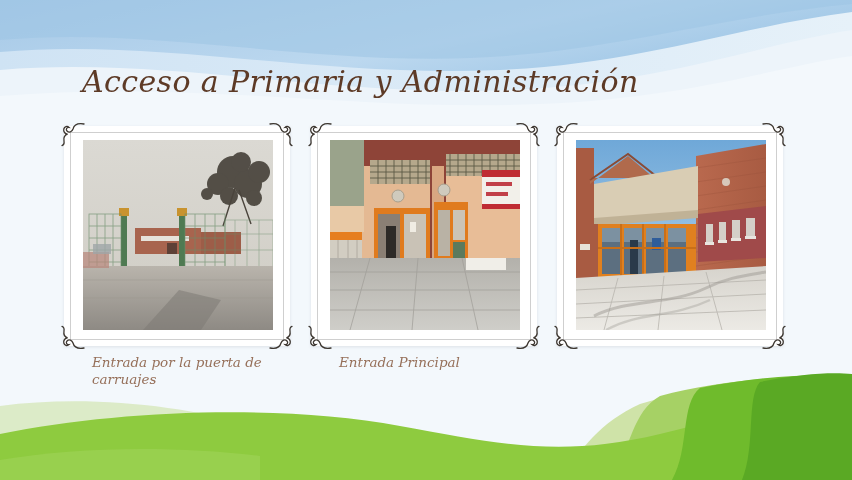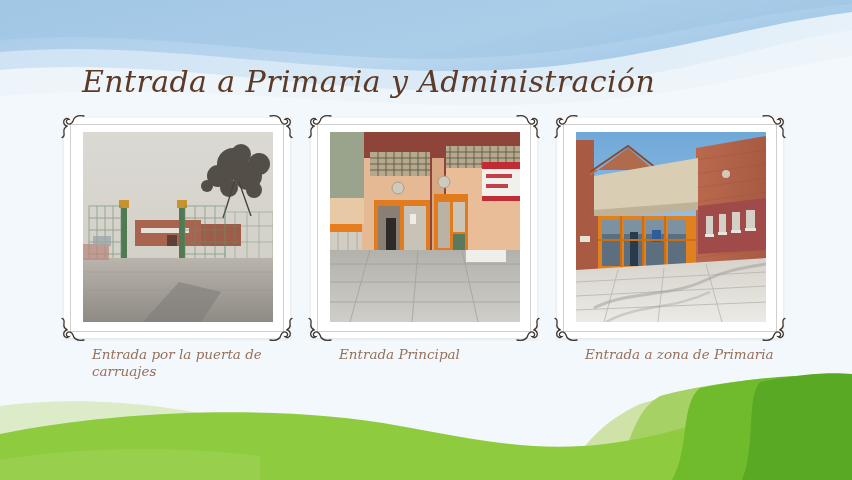--- a/index.html
+++ b/index.html
@@ -32,21 +32,21 @@
 
   
   #photo-row {
     position:absolute;
     left:0; top:114px;
     width:852px; height:270px;
   }
 
   .photo-card {
     position:absolute;
-    top:4px;
+    top:12px;
     width:226px;
     height:270px;
   }
   .photo-card.c0 { left:64px; }
   .photo-card.c1 { left:311px;padding-left:28px; }
   .photo-card.c2 { left:557px; }
 
   
   .frame {
     position:absolute;
@@ -114,21 +114,21 @@
       </linearGradient>
     </defs>
     <rect x="0" y="0" width="852" height="110" fill="url(#bgBlue)"></rect>
     <path d="M0,40 C150,26 300,64 470,58 C610,53 720,16 852,4 L852,0 L0,0 Z" fill="#9dc4e4" opacity="0.55"></path>
     <path d="M0,52 C160,38 320,78 500,70 C640,64 740,26 852,12 L852,110 L0,110 Z" fill="url(#bgBlue2)"></path>
     <path d="M0,70 C170,56 330,98 510,90 C660,84 760,44 852,30 L852,110 L0,110 Z" fill="#edf4fa"></path>
     <path d="M0,96 C200,80 360,112 540,104 C690,98 780,66 852,56 L852,110 L0,110 Z" fill="#f3f8fc"></path>
   </svg>
 </div>
 
-<div id="slide-title">Entrada a Primaria y Administración</div>
+<div id="slide-title">Acceso a Primaria y Administración</div>
 
 <div id="photo-row">
 
   <div class="photo-card c0">
     <div class="frame">
       <div class="frame-rule"></div>
 
       <div class="photo">
         <svg viewBox="0 0 190 190" preserveAspectRatio="none">
           <defs>
@@ -414,21 +414,20 @@
           C7.2,4.6 4.4,5.6 3.8,8 C3.2,10.6 5,13 7.6,13.2 C5,14 3.4,16.6 4,20 C4.4,22.4 3.6,24 2,24.6" fill="none" stroke="#3c3630" stroke-width="1.3" stroke-linecap="round"></path>
           </svg>
       </span>
       <span class="flourish fl-br">
         <svg viewBox="0 0 26 26">
             <path d="M24,3 C18,2 14,4 13,8 C12,11 9,12 7,10 C5.6,8.6 6.6,6 9,6.4
           C7.2,4.6 4.4,5.6 3.8,8 C3.2,10.6 5,13 7.6,13.2 C5,14 3.4,16.6 4,20 C4.4,22.4 3.6,24 2,24.6" fill="none" stroke="#3c3630" stroke-width="1.3" stroke-linecap="round"></path>
           </svg>
       </span>
     </div>
-    <div class="caption">Entrada a zona de Primaria</div>
   </div>
 
 </div>
 
 <div id="deco-bottom">
   <svg width="852" height="120" viewBox="0 0 852 120" preserveAspectRatio="none">
     <path d="M0,46 C90,34 190,46 270,70 C330,88 390,104 440,116 L440,120 L0,120 Z" fill="#d9e9c2" opacity="0.9"></path>
     <path d="M640,44 C700,26 780,18 852,24 L852,120 L560,120 C580,90 600,62 640,44 Z" fill="#cfe3a8"></path>
     <path d="M660,36 C720,20 790,14 852,18 L852,120 L610,120 C632,86 632,52 660,36 Z" fill="#a6d165"></path>
     <path d="M0,74 C120,50 280,44 400,66 C500,84 560,98 660,74 C740,54 800,40 852,34

